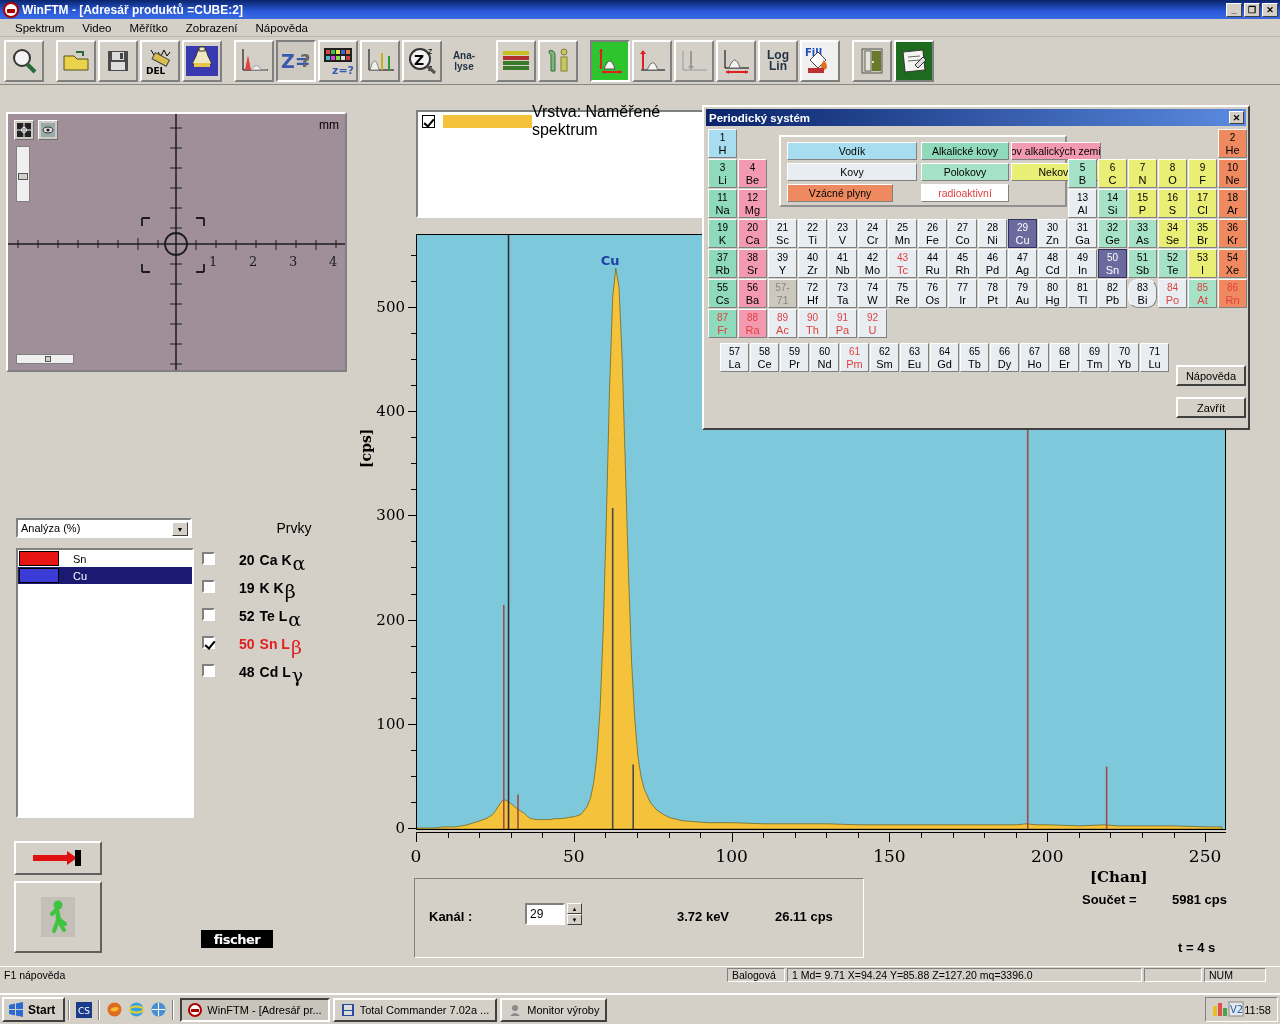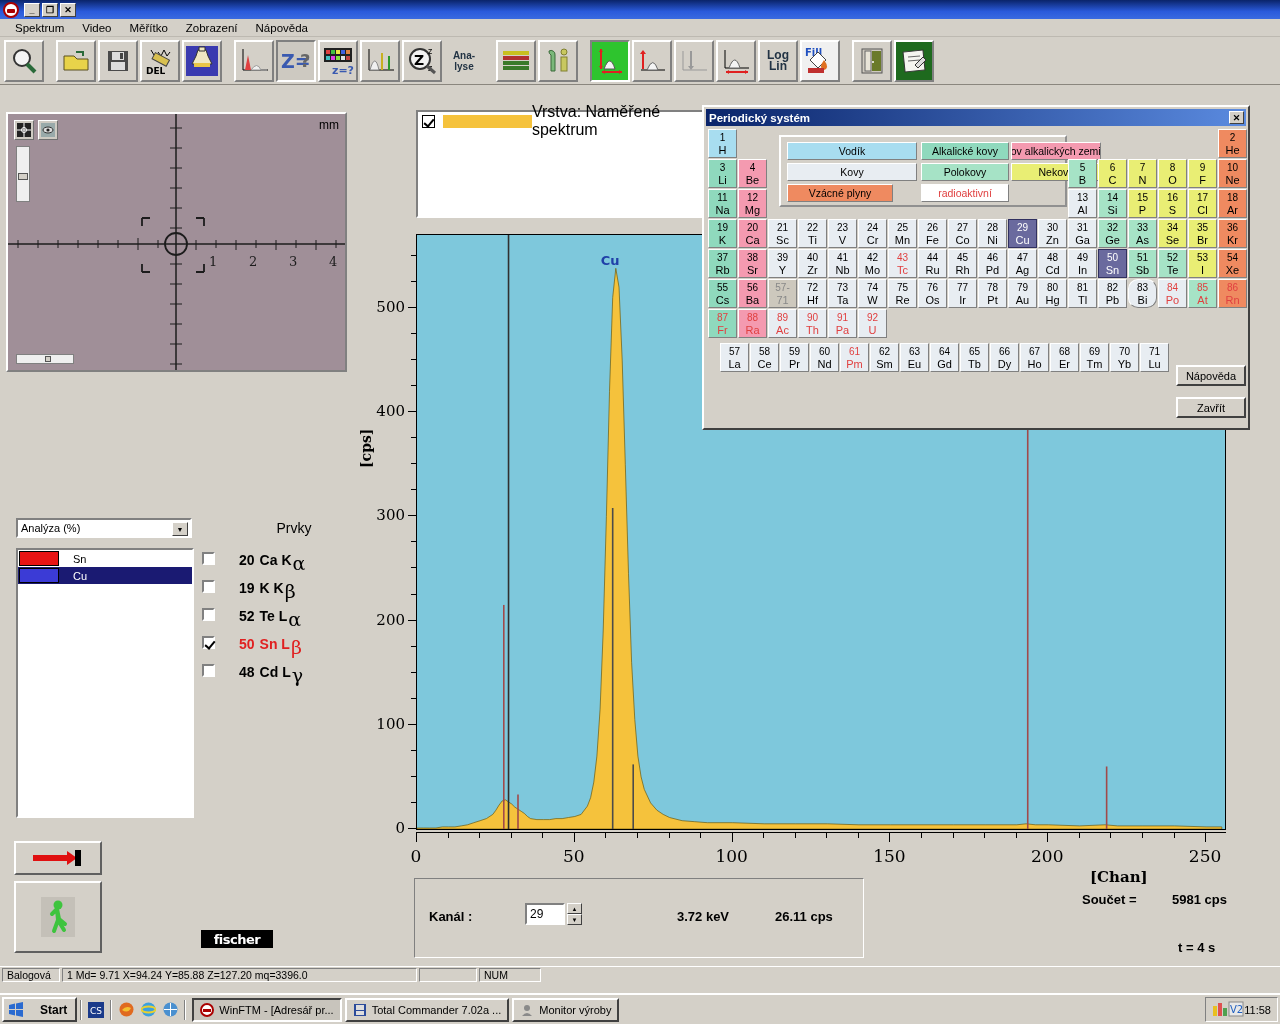--- a/index.html
+++ b/index.html
@@ -240,21 +240,21 @@
   #statusbar .cellb{
     height:14px;margin:1px 0 1px 2px;padding:0 4px;display:flex;align-items:center;
     border:1px solid #808080;border-right-color:#fff;border-bottom-color:#fff;
   }
   
   #taskbar{
     position:absolute;left:0;bottom:0;width:1280px;height:31px;
     background:#d4d0c8;border-top:2px solid #fff;display:flex;align-items:center;
   }
   #startbtn{
-    margin-left:2px;height:25px;padding:0 8px 0 4px;display:flex;align-items:center;gap:16px;
+    margin-left:2px;height:25px;padding:0 8px 0 4px;display:flex;align-items:center;gap:4px;
     background:#d4d0c8;border:2px solid #fff;border-right-color:#404040;border-bottom-color:#404040;
     font-weight:bold;font-size:12px;
   }
   .qlaunch{width:18px;height:18px;margin:0 2px;display:flex;align-items:center;justify-content:center;}
   .taskitem{
     height:24px;margin-left:3px;padding:0 6px;display:flex;align-items:center;gap:5px;
     background:#d4d0c8;border:2px solid #fff;border-right-color:#404040;border-bottom-color:#404040;
     font-size:11px;max-width:175px;white-space:nowrap;overflow:hidden;
   }
   .taskitem.active{
@@ -264,20 +264,21 @@
     margin-left:auto;margin-right:2px;height:25px;display:flex;align-items:center;
     padding:0 6px;border:1px solid #808080;border-right-color:#fff;border-bottom-color:#fff;
   }
   .vsep{width:2px;height:20px;border-left:1px solid #808080;border-right:1px solid #fff;margin:0 3px;}
 </style>
 </head>
 <body>
 
 <div id="titlebar">
   <div class="appicon"></div>
+  <div class="ttl">WinFTM - [Adresář produktů =CUBE:2]</div>
   <div class="sysbtn">_</div>
   <div class="sysbtn">❐</div>
   <div class="sysbtn">✕</div>
 </div>
 
 <div id="menubar">
   <div class="mi">Spektrum</div>
   <div class="mi">Video</div>
   <div class="mi">Měřítko</div>
   <div class="mi">Zobrazení</div>
@@ -1118,20 +1119,21 @@
         <span class="z">71</span>
         <span class="s">Lu</span>
       </div>
     </div>
 
   <div class="pbtn" style="left:472px;top:258px;">Nápověda</div>
   <div class="pbtn" style="left:472px;top:290px;">Zavřít</div>
 </div>
 
 <div id="statusbar">
+  <div style="flex:0 0 725px;padding-left:4px;">F1 nápověda</div>
   <div class="cellb" style="width:58px;">Balogová</div>
   <div class="cellb" style="width:355px;">1  Md= 9.71  X=94.24  Y=85.88  Z=127.20 mq=3396.0</div>
   <div class="cellb" style="width:58px;"></div>
   <div class="cellb" style="width:62px;">NUM</div>
 </div>
 
 <div id="taskbar">
   <div id="startbtn">
     <svg width="16" height="15" viewBox="0 0 16 15">
       <path d="M1 3l6-1.4V7H1z" fill="#2a6ad0"></path>

